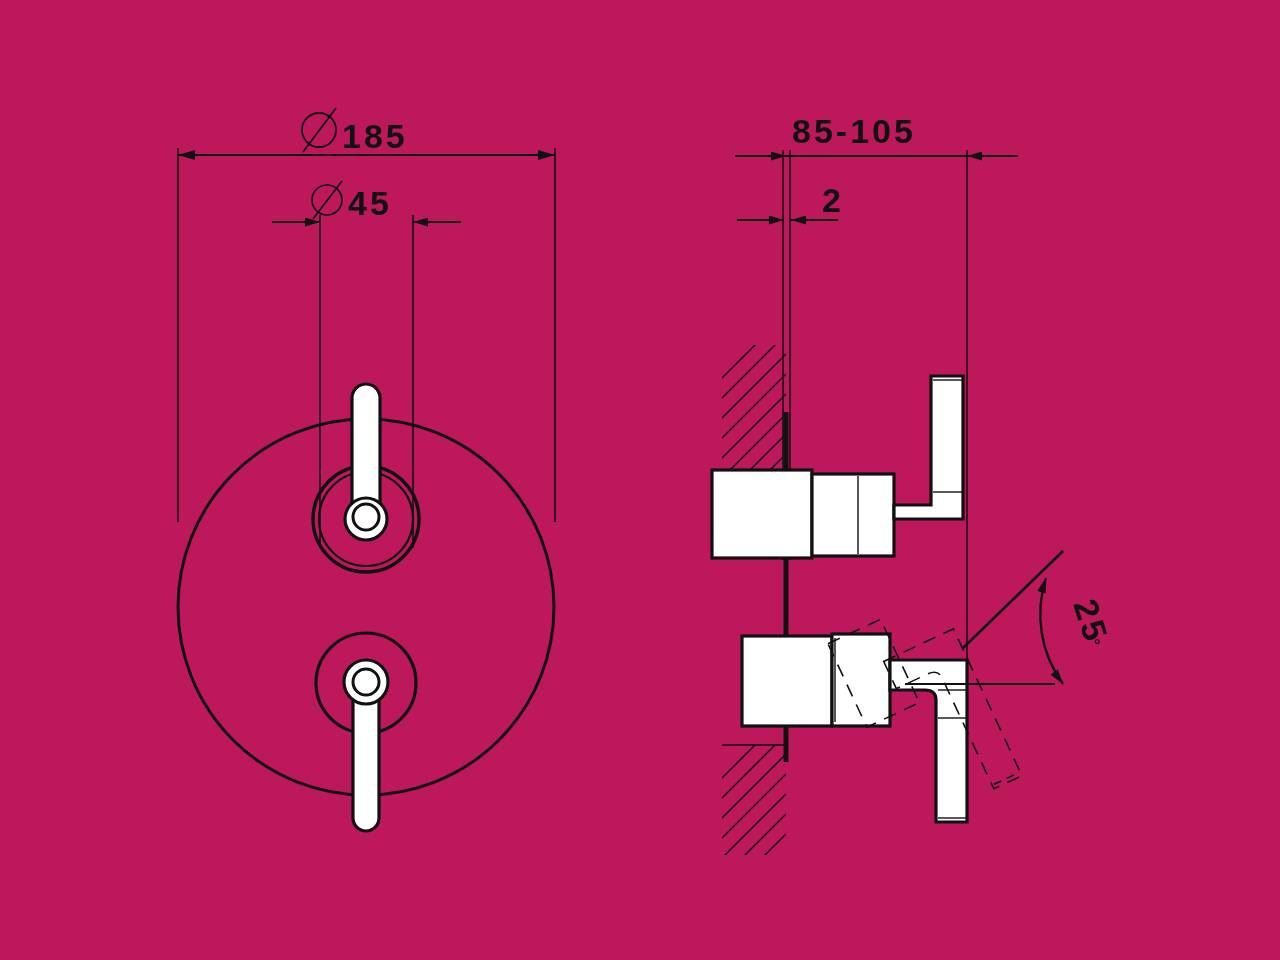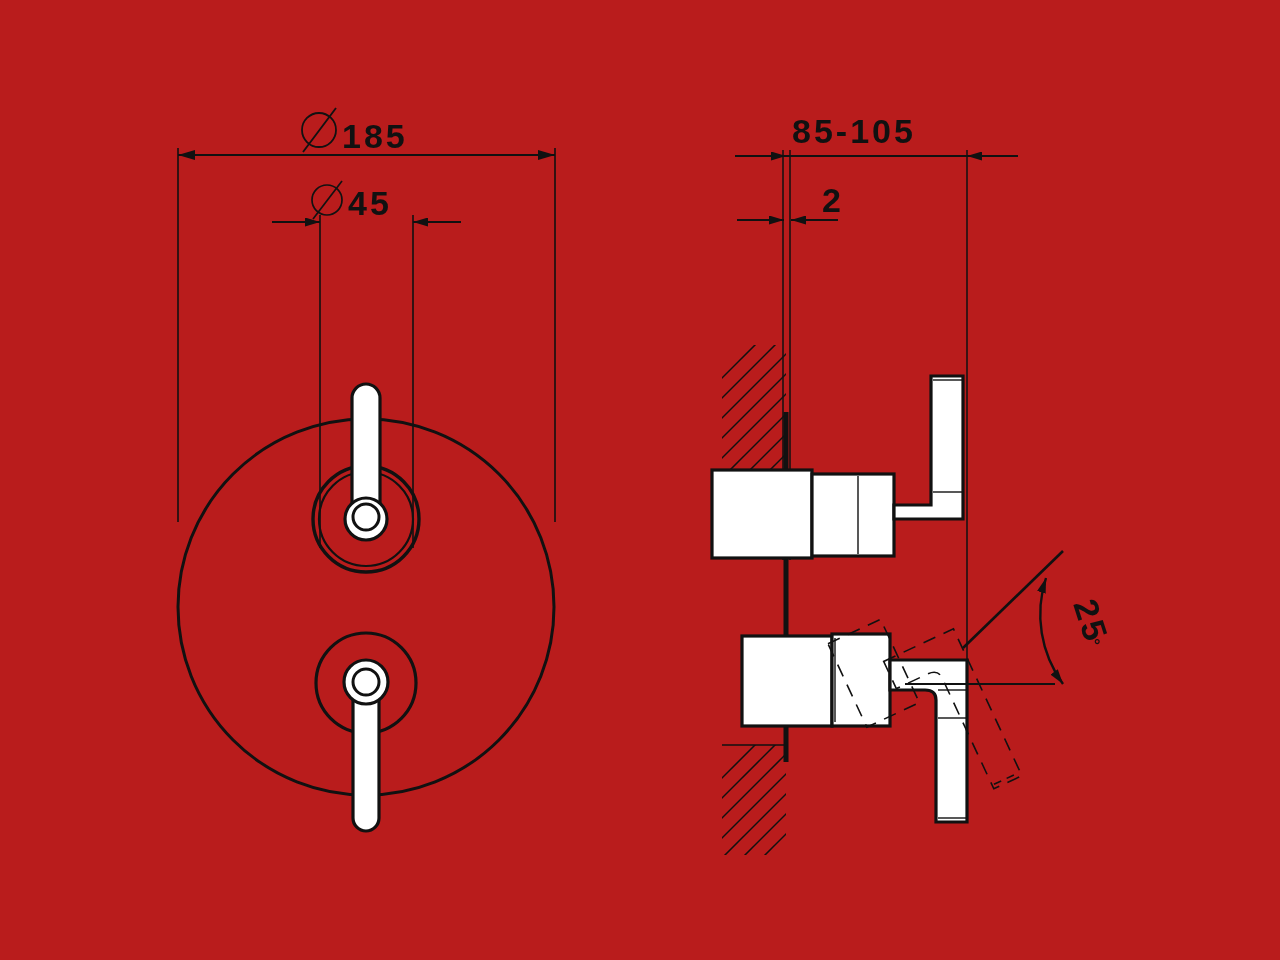--- a/index.html
+++ b/index.html
@@ -10,21 +10,21 @@
   body {
     width: 1280px;
     height: 960px;
     font-family: "Liberation Sans", sans-serif;
     overflow: hidden;
   }
   #drawing-root {
     position: relative;
     width: 1280px;
     height: 960px;
-    background: #b91c1c;
+    background: #be185d;
   }
   svg.sheet {
     display: block;
     width: 1280px;
     height: 960px;
   }
   .dim-text {
     font-family: "Liberation Sans", sans-serif;
     font-size: 34px;
     font-weight: 700;

